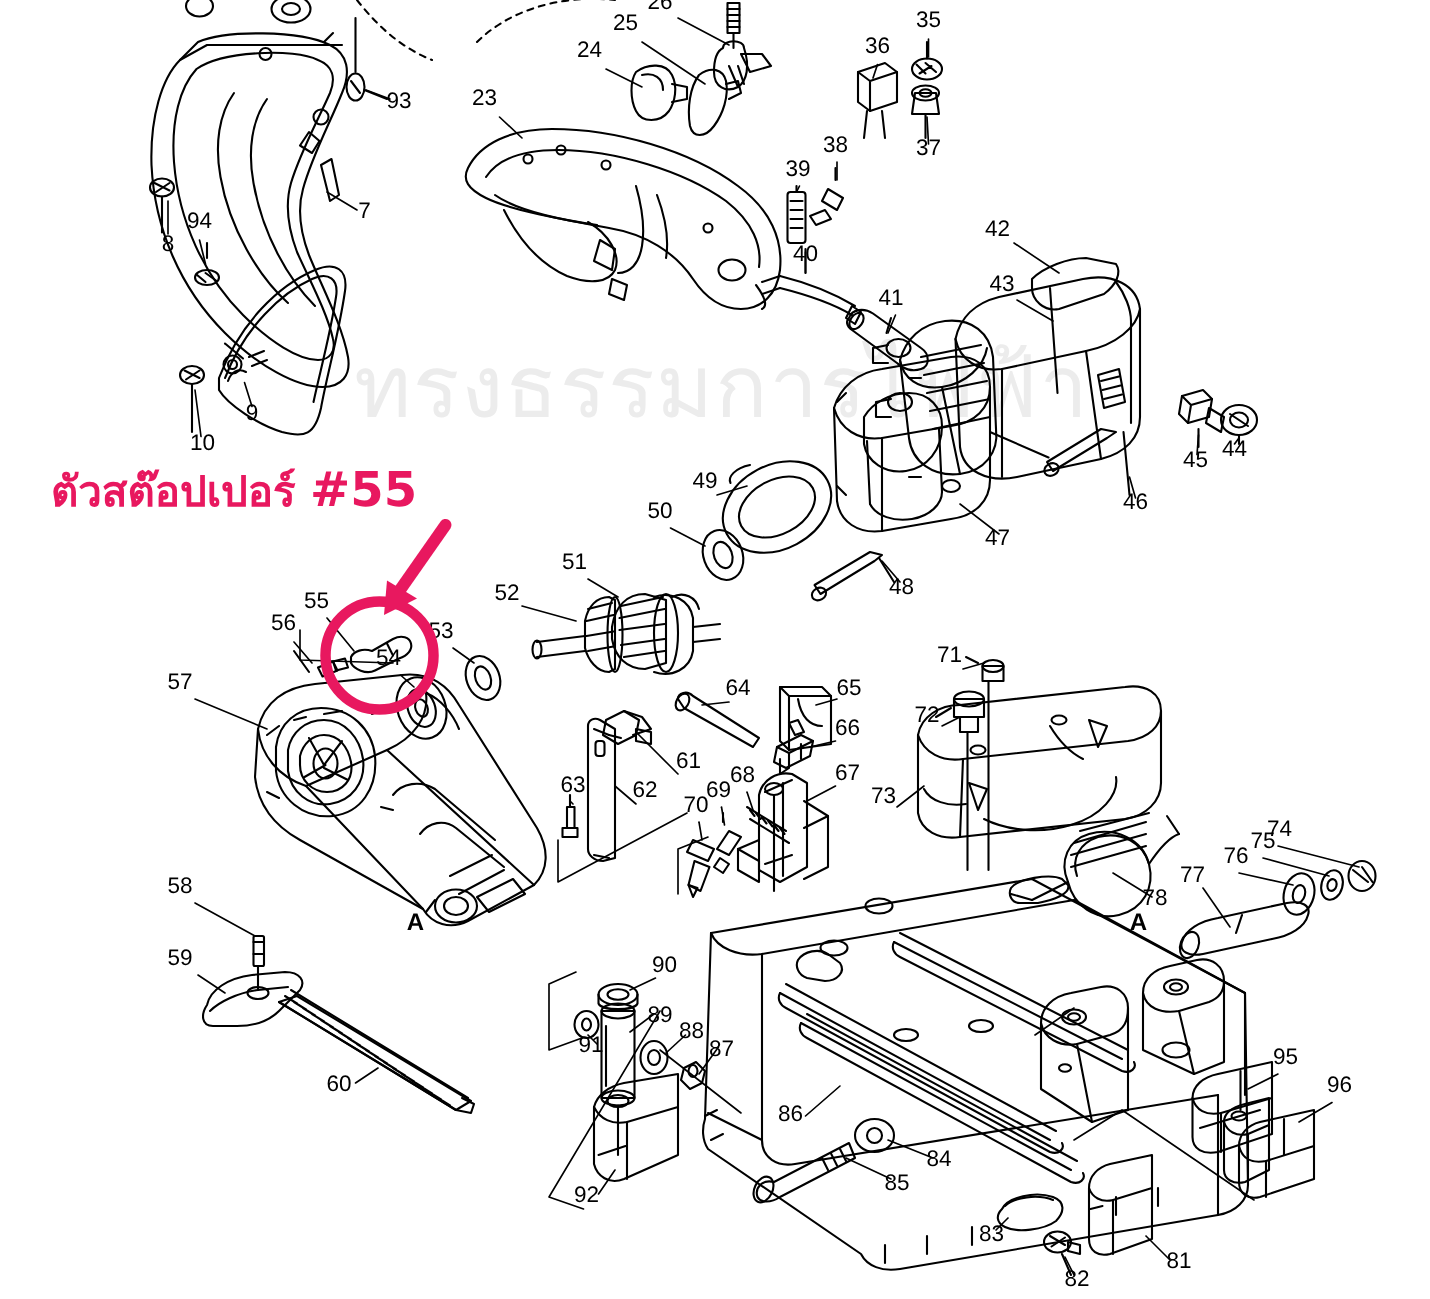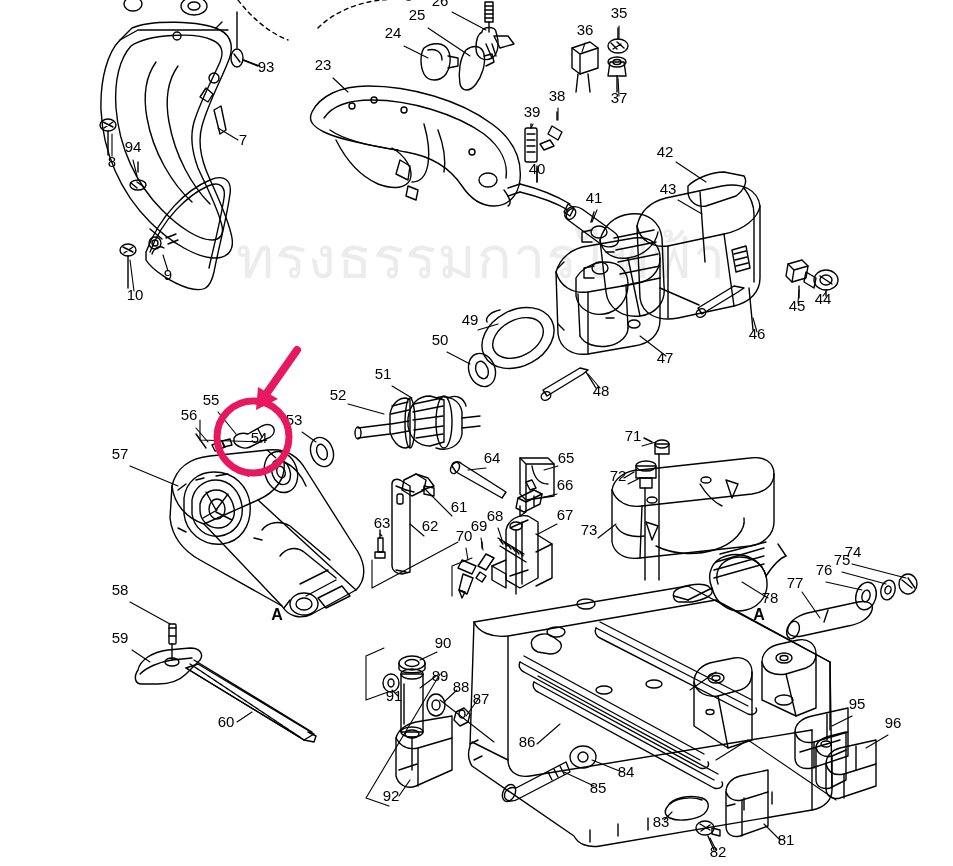--- a/index.html
+++ b/index.html
@@ -749,14 +749,18 @@
   </svg>
 
   <svg width="953" height="866" viewBox="0 0 953 866" style="position:absolute;left:0;top:0;pointer-events:none;">
     <circle id="hl-circle" cx="253" cy="437" r="36" fill="none" stroke="#e8185f" stroke-width="7"></circle>
     <g id="anno-arrow">
       <path d="M297 350 L262 400" stroke="#e8185f" stroke-width="8" stroke-linecap="round" fill="none"></path>
       <path d="M256 410 L258 387 L278 399 Z" fill="#e8185f"></path>
     </g>
   </svg>
 
+  <div class="anno-text" style="left: 34px; top: 310px; color: rgb(232, 24, 95);">
+    <span style="color: rgb(232, 24, 95);">ตัวสต๊อปเปอร์</span>
+    <span class="anno-num" style="color: rgb(232, 24, 95);">#55</span>
+  </div>
 
 </div>
 
 </body></html>

